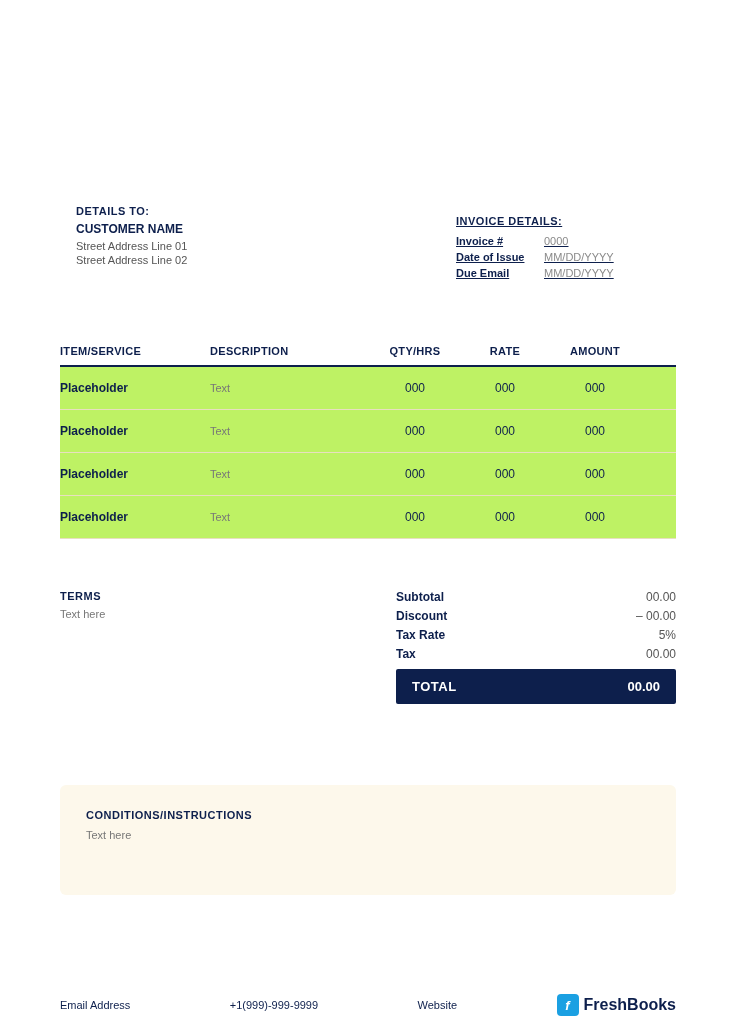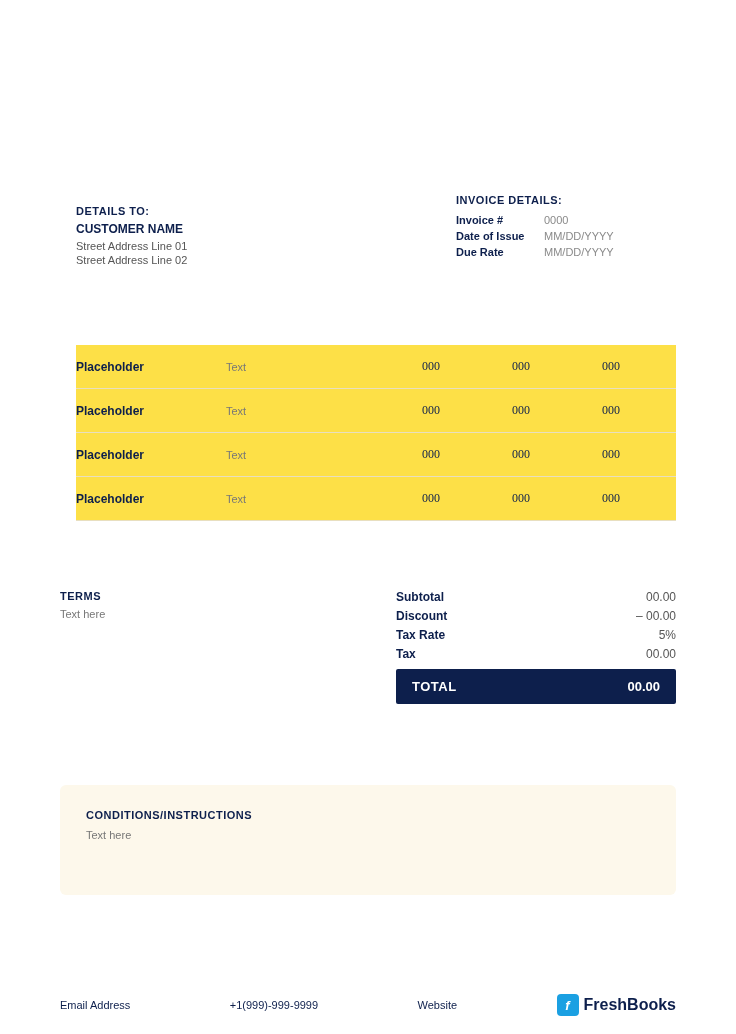--- a/index.html
+++ b/index.html
@@ -72,22 +72,23 @@
     }
     .address-line {
       font-size: 11px;
       color: #555;
       margin-bottom: 2px;
     }
 
     
     .invoice-details {
       position: absolute;
-      top: 194px;
+      top: 215px;
       left: 456px;
+      text-decoration: underline;
     }
     .details-label {
       font-size: 11px;
       font-weight: 700;
       color: #0d1f4c;
       letter-spacing: 0.5px;
       margin-bottom: 8px;
     }
     .detail-row {
       display: flex;
@@ -128,22 +129,21 @@
       text-transform: uppercase;
       letter-spacing: 0.3px;
     }
     .col-item    { width: 150px; }
     .col-desc    { width: 160px; }
     .col-qty     { width: 90px; text-align: center; }
     .col-rate    { width: 90px; text-align: center; }
     .col-amount  { width: 90px; text-align: center; }
 
     .table-body {
-      background: #fde047;
-      margin-left: 16px;
+      background: #bef264;
     }
 
     .table-row {
       display: flex;
       align-items: center;
       padding: 14px 0;
       border-bottom: 1px solid #e8dfc0;
     }
     .table-row:last-child {
       border-bottom: 1px solid #e8dfc0;
@@ -157,21 +157,20 @@
       font-weight: 800;
       font-size: 12px;
       color: #0d1f4c;
     }
     .td.text-light {
       color: #777;
       font-size: 11px;
     }
     .td.center {
       text-align: center;
-      font-family: Liberation Serif, serif;
     }
 
     
     .bottom-section {
       position: absolute;
       top: 590px;
       left: 60px;
       right: 60px;
       width: 616px;
       display: flex;
@@ -318,26 +317,33 @@
     <div class="details-label">INVOICE DETAILS:</div>
     <div class="detail-row">
       <span class="detail-key">Invoice #</span>
       <span class="detail-value">0000</span>
     </div>
     <div class="detail-row">
       <span class="detail-key">Date of Issue</span>
       <span class="detail-value">MM/DD/YYYY</span>
     </div>
     <div class="detail-row">
-      <span class="detail-key">Due Rate</span>
+      <span class="detail-key">Due Email</span>
       <span class="detail-value">MM/DD/YYYY</span>
     </div>
   </div>
 
   <div class="invoice-table">
+    <div class="table-header-row">
+      <div class="th col-item">ITEM/SERVICE</div>
+      <div class="th col-desc">DESCRIPTION</div>
+      <div class="th col-qty">QTY/HRS</div>
+      <div class="th col-rate">RATE</div>
+      <div class="th col-amount">AMOUNT</div>
+    </div>
     <div class="table-body">
 
     <div class="table-row">
       <div class="td placeholder col-item">Placeholder</div>
       <div class="td text-light col-desc">Text</div>
       <div class="td center col-qty">000</div>
       <div class="td center col-rate">000</div>
       <div class="td center col-amount">000</div>
     </div>
         <div class="table-row">

